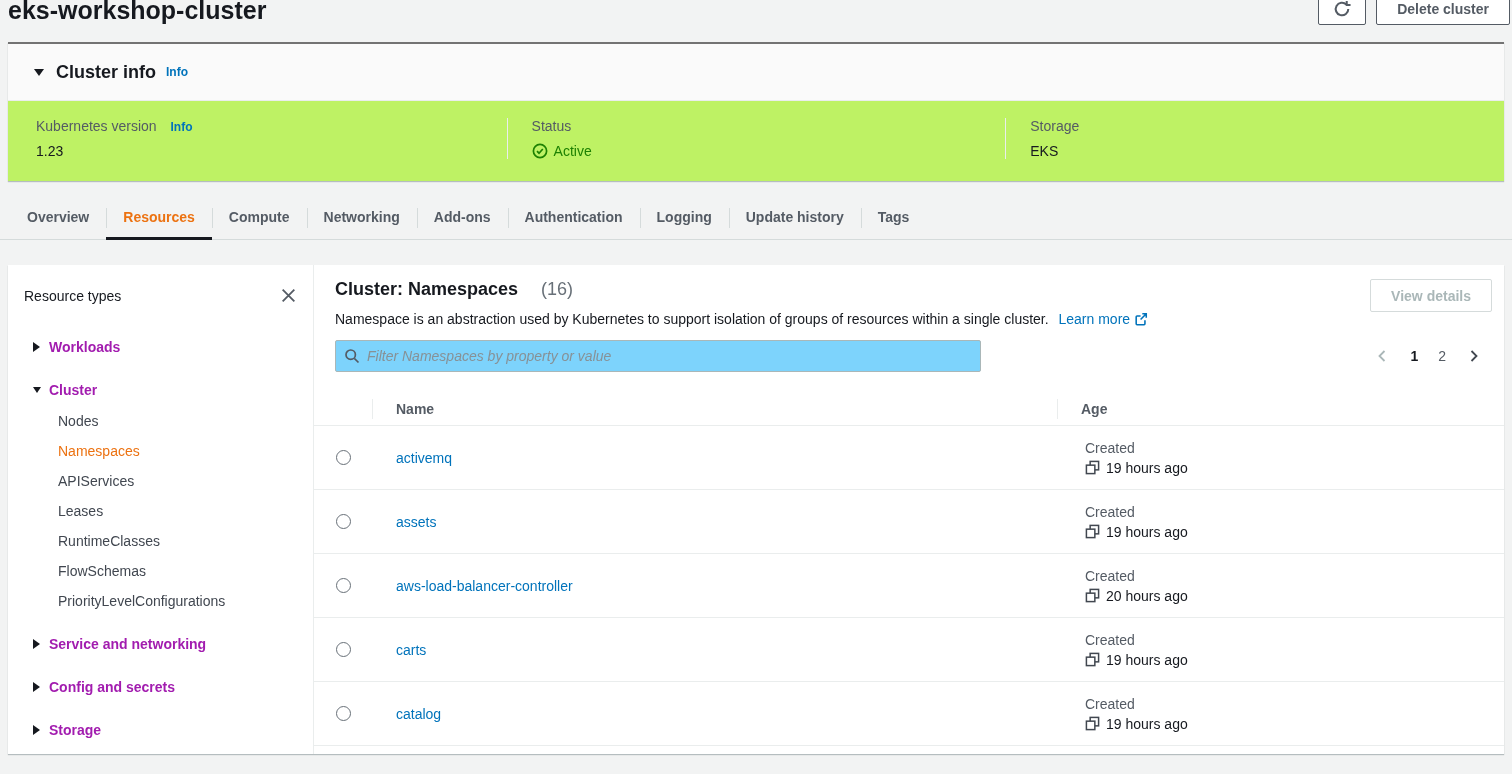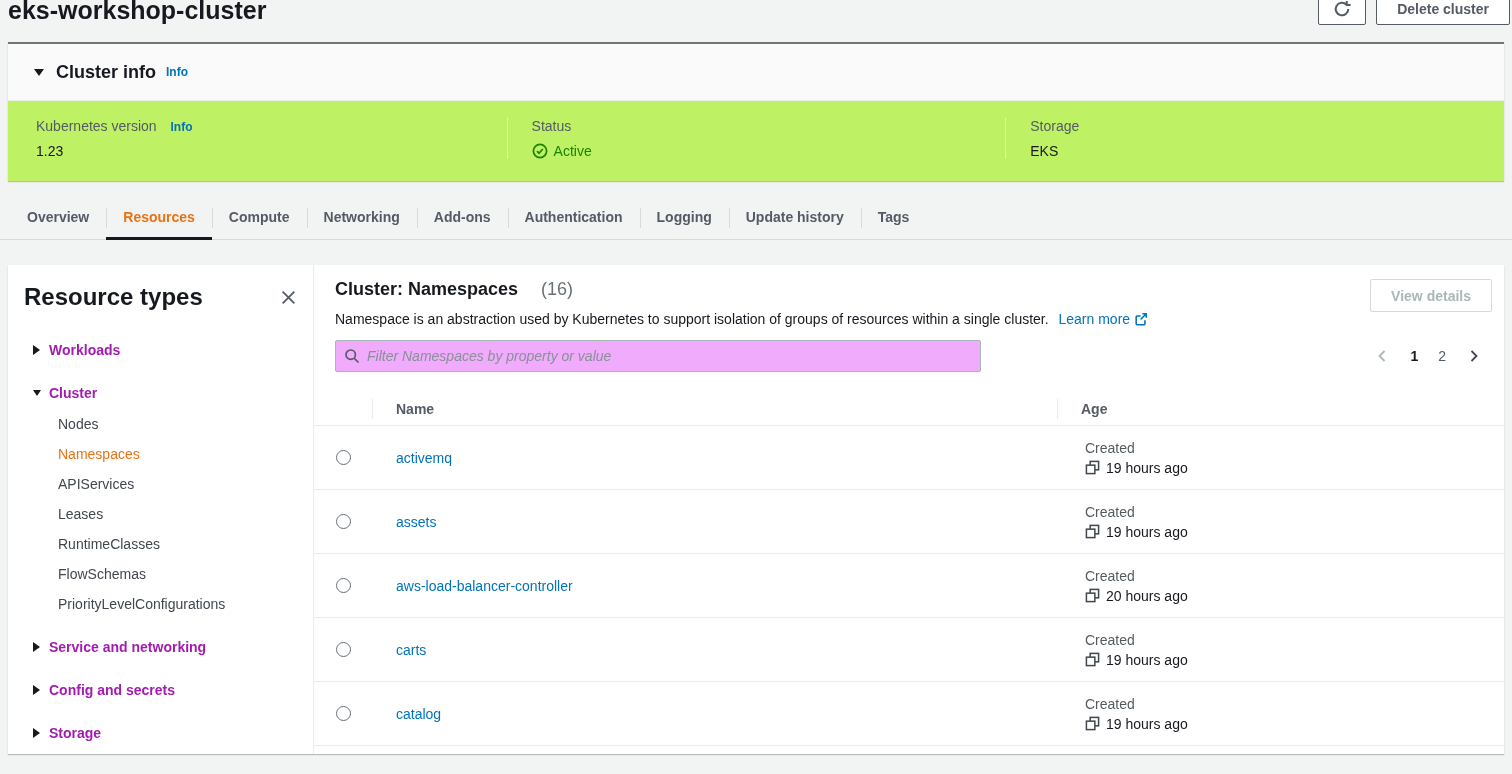--- a/index.html
+++ b/index.html
@@ -117,21 +117,21 @@
   }
 
   
   .sidebar {
     width: 306px;
     border-right: 1px solid #eaeded;
     padding: 18px 12px 0 16px;
     flex-shrink: 0;
   }
   .sidebar-head { display: flex; align-items: center; justify-content: space-between; }
-  .sidebar-title { font-size: 24px; font-weight: 700; text-align: center; }
+  .sidebar-title { font-size: 14px; font-weight: 400; text-align: center; }
   .icon-btn { background: none; border: none; cursor: pointer; padding: 4px; display: flex; }
   .res-group { margin-top: 13px; }
   .group-row {
     display: flex; align-items: center;
     padding-left: 9px; height: 30px; cursor: pointer;
   }
   .group-caret { width: 16px; display: flex; align-items: center; }
   .group-label { font-weight: 700; color: #a21caf; }
   .sub-list { list-style: none; margin: 1px 0 3px 0; }
   .sub-item {
@@ -156,21 +156,21 @@
   }
 
   .filter-row {
     display: flex; justify-content: space-between; align-items: center;
     padding: 0 14px 0 21px; margin-top: 13px;
   }
   .filter-box {
     width: 646px; height: 32px;
     border: 1px solid #aab7b8; border-radius: 2px;
     display: flex; align-items: center;
-    padding: 4px 8px; background: #f0abfc;
+    padding: 4px 8px; background: #7dd3fc;
   }
   .filter-input {
     border: none; outline: none; flex: 1;
     font-family: inherit; font-size: 14px; font-style: italic;
     color: #16191f; margin-left: 7px; background: transparent;
   }
   .filter-input::placeholder { color: #879196; font-style: italic; }
 
   .pagination { display: flex; align-items: center; gap: 4px; }
   .page-btn {

